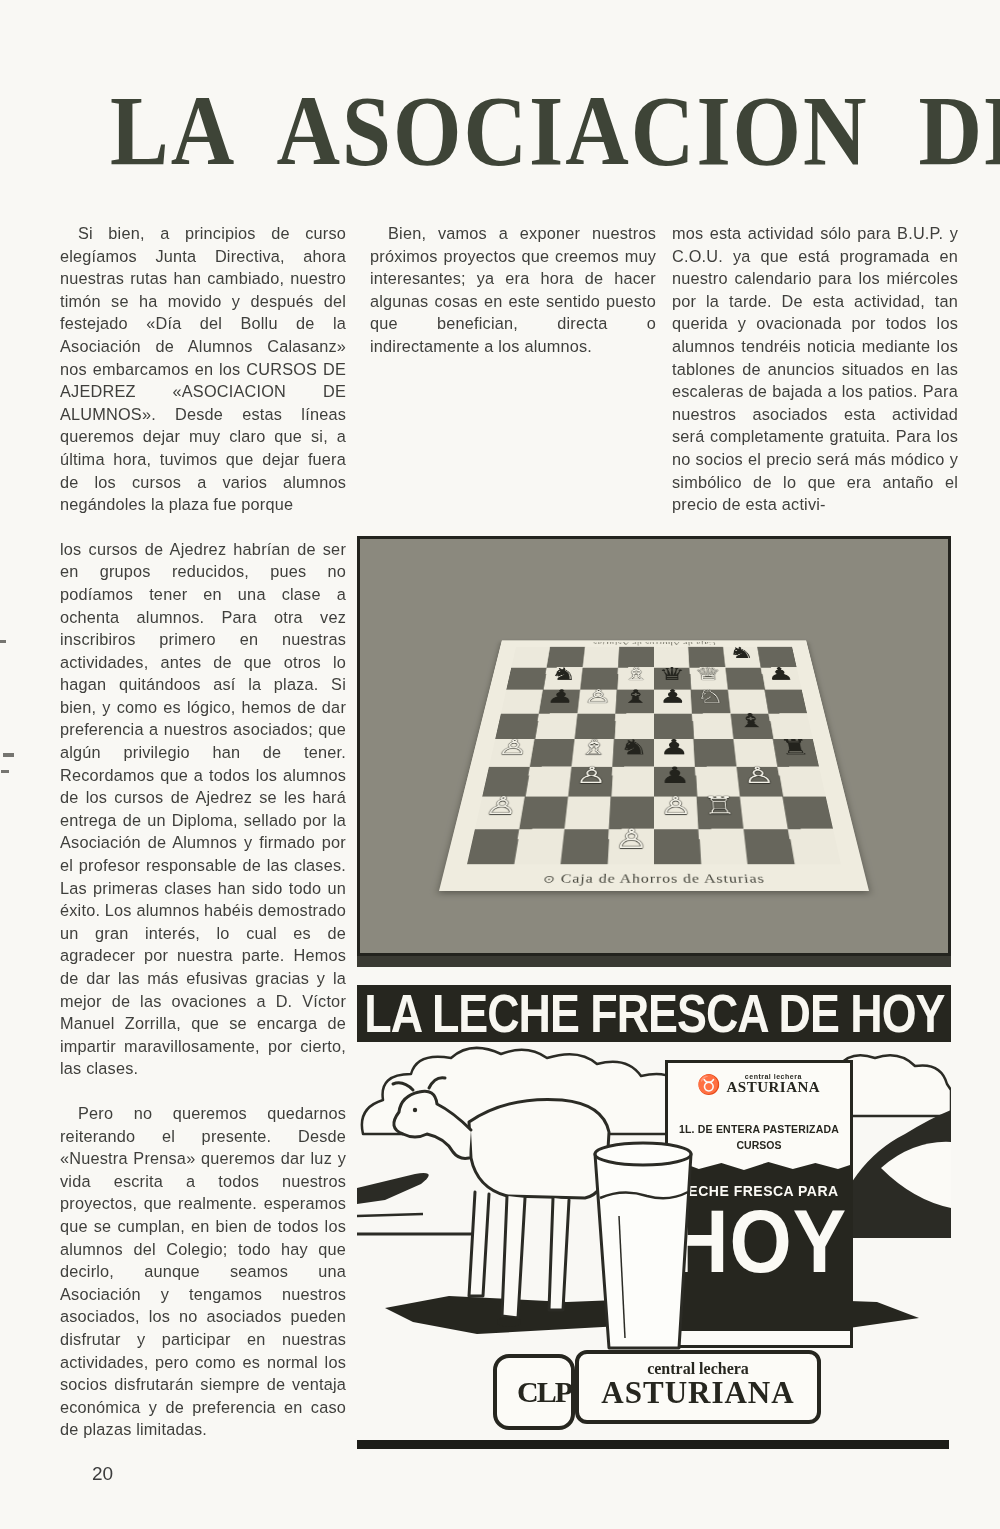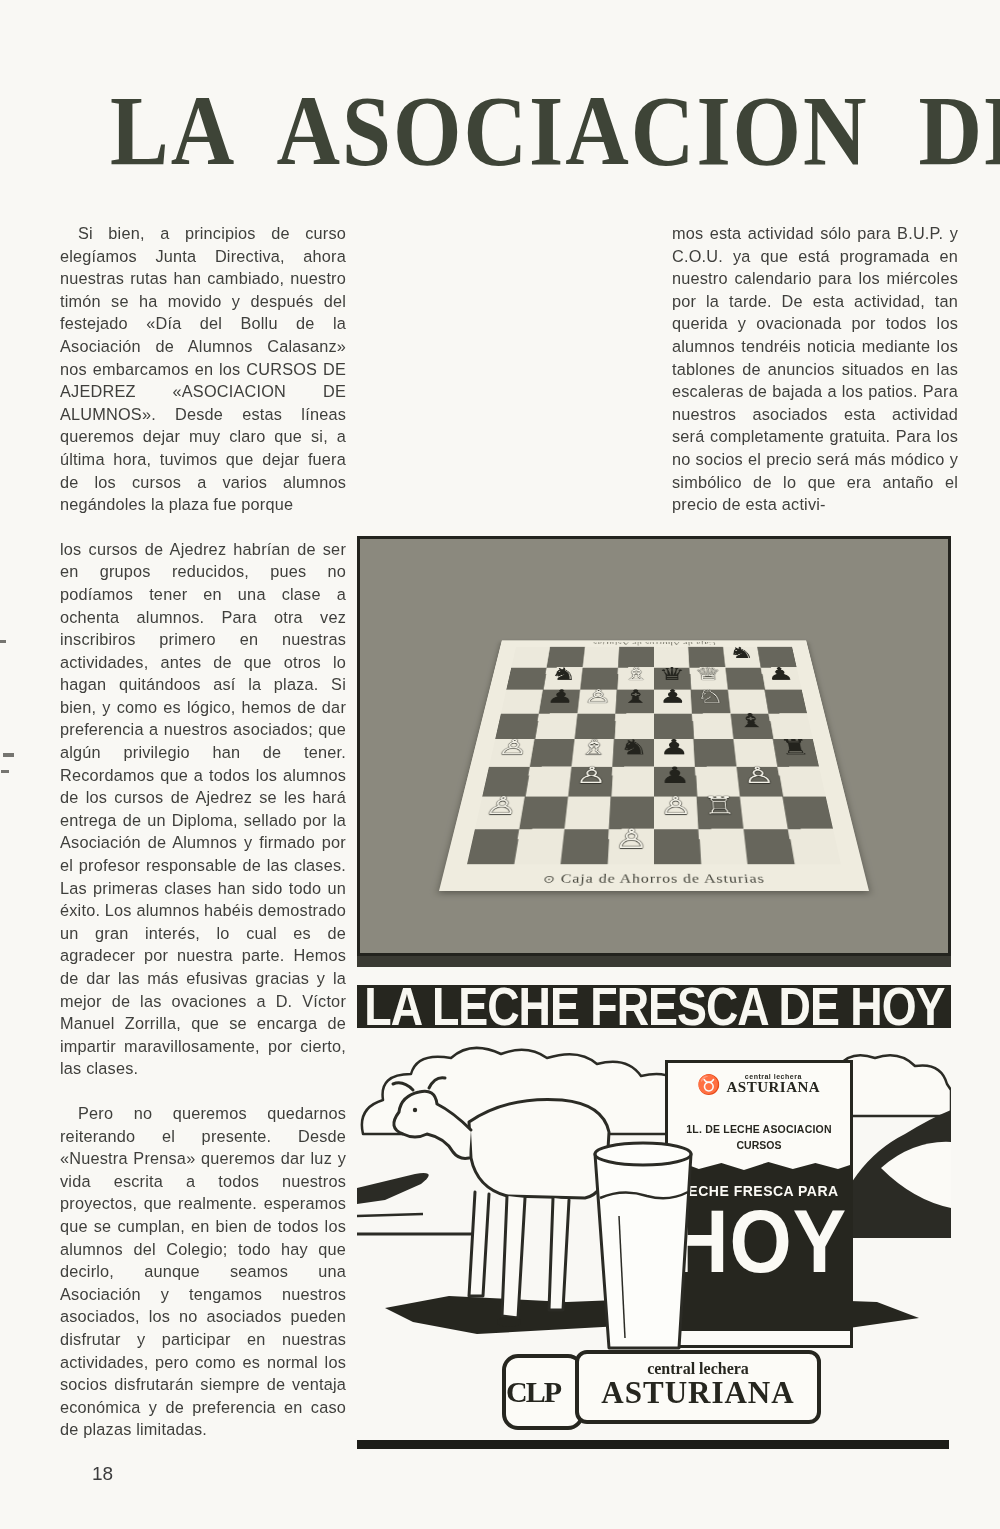--- a/index.html
+++ b/index.html
@@ -34,21 +34,21 @@
   .piece.w{color:var(--piece_white);text-shadow:0 0 1.5px #33332c,0 0 1.5px #33332c,0 1px 1px #33332c;}
   .board-caption{position:absolute;bottom:7px;left:0;right:0;text-align:center;
     font-family:"Liberation Serif",serif;font-size:16px;color:#45453c;letter-spacing:1px;}
   .board-caption .cap-logo{font-size:14px;}
   .board-caption-top{position:absolute;top:0px;left:0;right:0;text-align:center;
     font-family:"Liberation Serif",serif;font-size:13px;color:#747366;transform:rotate(180deg);letter-spacing:1px;}
 
   
   .ad{position:absolute;left:357px;top:956px;width:594px;height:502px;}
   .ad-strip{position:absolute;top:0;left:0;right:0;height:11px;background:#3a3a33;}
-  .ad-banner{position:absolute;top:29px;left:0;right:0;height:43px;background:var(--black);
+  .ad-banner{position:absolute;top:29px;left:0;right:0;height:57px;background:var(--black);
     color:#f8f7f1;display:flex;align-items:center;justify-content:center;overflow:hidden;}
   .ad-banner span{font-size:44px;font-weight:700;letter-spacing:-1px;white-space:nowrap;
     transform:scaleY(1.2) scaleX(1.02);}
   .illus{position:absolute;top:90px;left:0;width:594px;height:320px;}
   .illus svg{position:absolute;top:0;left:0;}
   .carton{position:absolute;left:308px;top:104px;width:188px;height:288px;background:#fcfbf7;
     border:3px solid var(--black);box-sizing:border-box;z-index:2;}
   .carton-brand{display:flex;align-items:center;justify-content:center;gap:5px;margin-top:10px;color:var(--black);}
   .bull{font-size:19px;line-height:1;}
   .brand-txt{text-align:center;}
@@ -56,22 +56,22 @@
   .brand-big{font-size:15px;font-weight:700;font-family:"Liberation Serif",serif;letter-spacing:.5px;line-height:1;}
   .carton-line1{margin-top:28px;text-align:center;font-size:10.5px;font-weight:700;color:var(--black);letter-spacing:.2px;}
   .carton-line2{text-align:center;font-size:10.5px;font-weight:700;color:var(--black);margin-top:4px;}
   .carton-band{position:absolute;left:-3px;right:-3px;bottom:14px;height:172px;background:var(--black);
     color:#fbfaf5;text-align:center;
     clip-path:polygon(0 12px,8% 3px,18% 10px,30% 4px,42% 11px,55% 3px,68% 10px,80% 4px,92% 10px,100% 5px,100% 100%,0 100%);}
   .band-line{margin-top:24px;font-size:14px;font-weight:700;letter-spacing:.5px;}
   .hoy{font-size:80px;font-weight:700;line-height:.95;letter-spacing:1px;transform:scaleY(1.12);transform-origin:top;}
   .glass-layer{z-index:3;pointer-events:none;}
   .clp{position:absolute;left:136px;top:398px;width:74px;height:68px;border:4px solid var(--black);
-    border-radius:16px;display:flex;align-items:center;justify-content:flex-start;z-index:4;background:#fcfbf7;
-    font-family:"Liberation Serif",serif;font-weight:700;font-size:30px;color:var(--black);letter-spacing:-2px;margin-left:9px;}
+    border-radius:16px;display:flex;align-items:center;justify-content:flex-end;z-index:4;background:#fcfbf7;
+    font-family:"Liberation Serif",serif;font-weight:700;font-size:30px;color:var(--black);letter-spacing:-2px;}
   .asturiana-box{position:absolute;left:218px;top:394px;width:246px;height:74px;border:4px solid var(--black);
     border-radius:12px;text-align:center;box-sizing:border-box;padding-top:7px;color:var(--black);
     background:#fcfbf7;z-index:4;}
   .ast-small{font-size:16px;font-weight:700;font-family:"Liberation Serif",serif;line-height:1;}
   .ast-big{font-size:31px;font-weight:700;font-family:"Liberation Serif",serif;letter-spacing:1px;line-height:1.05;}
   .ad-rule{position:absolute;left:0;right:2px;top:484px;height:9px;background:#1d1d18;}
 
   .pageno{position:absolute;left:92px;top:1463px;font-size:19px;color:#3c3c3c;}
   .speck{position:absolute;background:#4a4a44;opacity:.75;}
   #speck1{left:0;top:640px;width:6px;height:3px;}
@@ -84,20 +84,21 @@
 <div class="page">
 
   <div class="headline">LA ASOCIACION DE</div>
 
   <div class="col" id="col1">
     <p>Si bien, a principios de curso elegíamos Junta Directiva, ahora nuestras rutas han cambiado, nuestro timón se ha movido y después del festejado «Día del Bollu de la Asociación de Alumnos Calasanz» nos embarcamos en los CURSOS DE AJEDREZ «ASOCIACION DE ALUMNOS». Desde estas líneas queremos dejar muy claro que si, a última hora, tuvimos que dejar fuera de los cursos a varios alumnos negándoles la plaza fue porque</p>
     <p class="noindent">los cursos de Ajedrez habrían de ser en grupos reducidos, pues no podíamos tener en una clase a ochenta alumnos. Para otra vez inscribiros primero en nuestras actividades, antes de que otros lo hagan quitándoos así la plaza. Si bien, y como es lógico, hemos de dar preferencia a nuestros asociados; que algún privilegio han de tener. Recordamos que a todos los alumnos de los cursos de Ajedrez se les hará entrega de un Diploma, sellado por la Asociación de Alumnos y firmado por el profesor responsable de las clases. Las primeras clases han sido todo un éxito. Los alumnos habéis demostrado un gran interés, lo cual es de agradecer por nuestra parte. Hemos de dar las más efusivas gracias y la mejor de las ovaciones a D. Víctor Manuel Zorrilla, que se encarga de impartir maravillosamente, por cierto, las clases.</p>
     <p>Pero no queremos quedarnos reiterando el presente. Desde «Nuestra Prensa» queremos dar luz y vida escrita a todos nuestros proyectos, que realmente. esperamos que se cumplan, en bien de todos los alumnos del Colegio; todo hay que decirlo, aunque seamos una Asociación y tengamos nuestros asociados, los no asociados pueden disfrutar y participar en nuestras actividades, pero como es normal los socios disfrutarán siempre de ventaja económica y de preferencia en caso de plazas limitadas.</p>
   </div>
   <div class="col" id="col2">
+    <p>Bien, vamos a exponer nuestros próximos proyectos que creemos muy interesantes; ya era hora de hacer algunas cosas en este sentido puesto que benefician, directa o indirectamente a los alumnos.</p>
   </div>
   <div class="col" id="col3">
     <p class="noindent">mos esta actividad sólo para B.U.P. y C.O.U. ya que está programada en nuestro calendario para los miércoles por la tarde. De esta actividad, tan querida y ovacionada por todos los alumnos tendréis noticia mediante los tablones de anuncios situados en las escaleras de bajada a los patios. Para nuestros asociados esta actividad será completamente gratuita. Para los no socios el precio será más módico y simbólico de lo que era antaño el precio de esta activi-</p>
   </div>
 
   <div class="photo">
     <div class="board">
       <div class="board-caption-top">Caja de Ahorros de Asturias</div>
       <div class="squares">
         <div style="position:absolute;inset:0;">
@@ -169,21 +170,21 @@
     </div>
 
     <div class="carton">
       <div class="carton-brand">
         <span class="bull">♉</span>
         <span class="brand-txt">
           <span class="brand-small" style="display:block">central lechera</span>
           <span class="brand-big" style="display:block">ASTURIANA</span>
         </span>
       </div>
-      <div class="carton-line1">1L. DE LECHE ASOCIACION</div>
+      <div class="carton-line1">1L. DE ENTERA PASTERIZADA</div>
       <div class="carton-line2">CURSOS</div>
       <div class="carton-band">
         <div class="band-line">LECHE FRESCA PARA</div>
         <div class="hoy">HOY</div>
       </div>
     </div>
 
     <div class="illus glass-layer">
       <svg width="594" height="320" viewBox="0 0 594 320">
         <g stroke="#2b2b25" stroke-width="3" fill="#fdfdfa" stroke-linejoin="round">
@@ -199,18 +200,18 @@
       <span>CLP</span>
     </div>
     <div class="asturiana-box">
       <div class="ast-small">central lechera</div>
       <div class="ast-big">ASTURIANA</div>
     </div>
 
     <div class="ad-rule"></div>
   </div>
 
-  <div class="pageno">18</div>
+  <div class="pageno">20</div>
 
   <div class="speck" id="speck1"></div>
   <div class="speck" id="speck2"></div>
   <div class="speck" id="speck3"></div>
 </div>
 
 </body></html>

